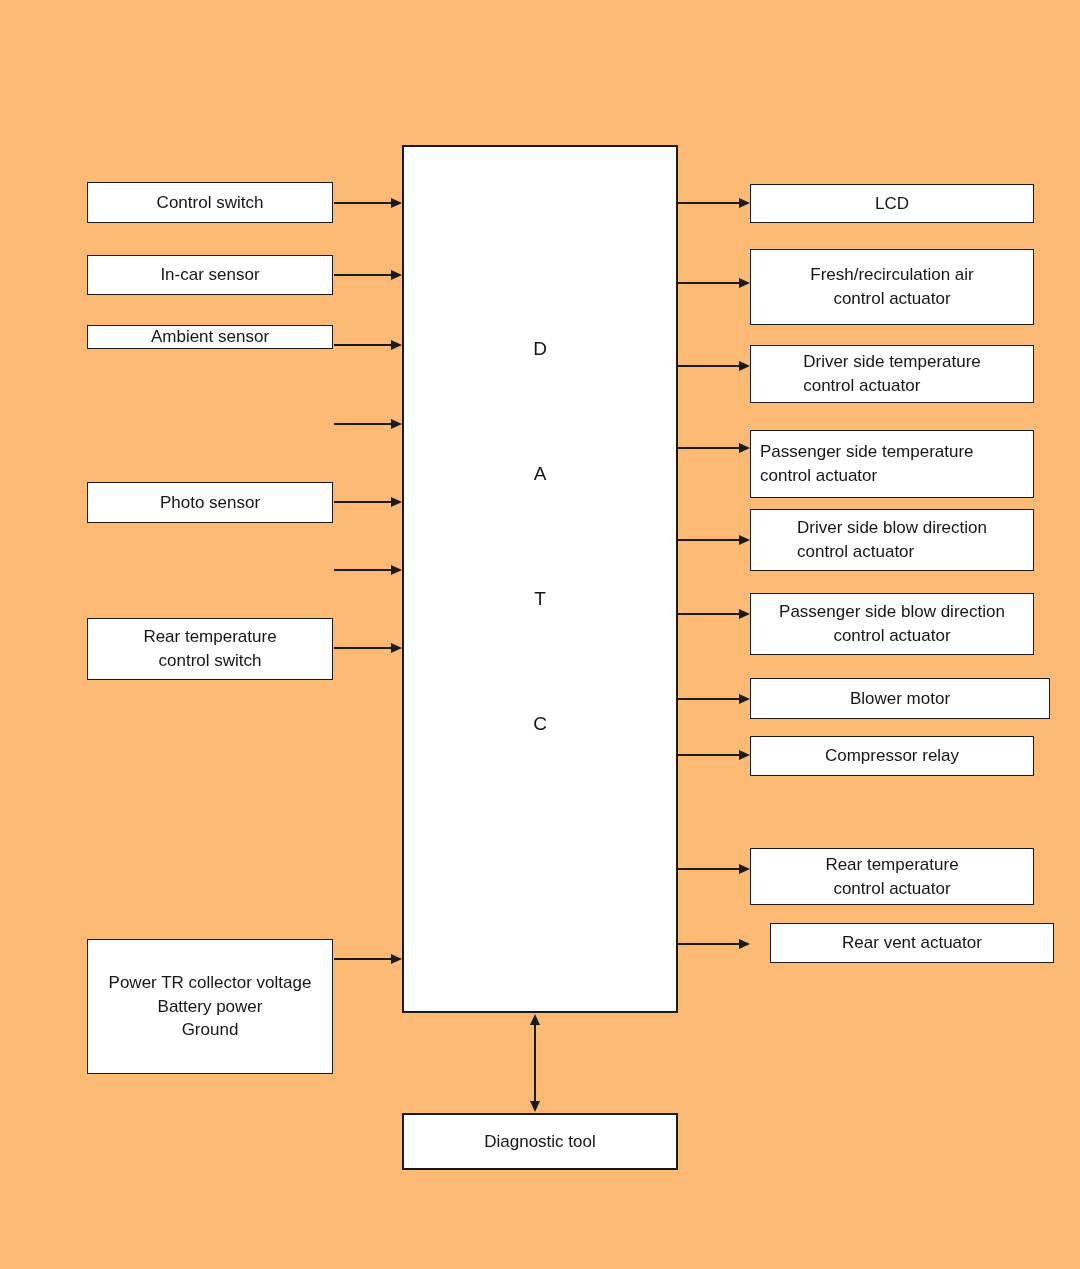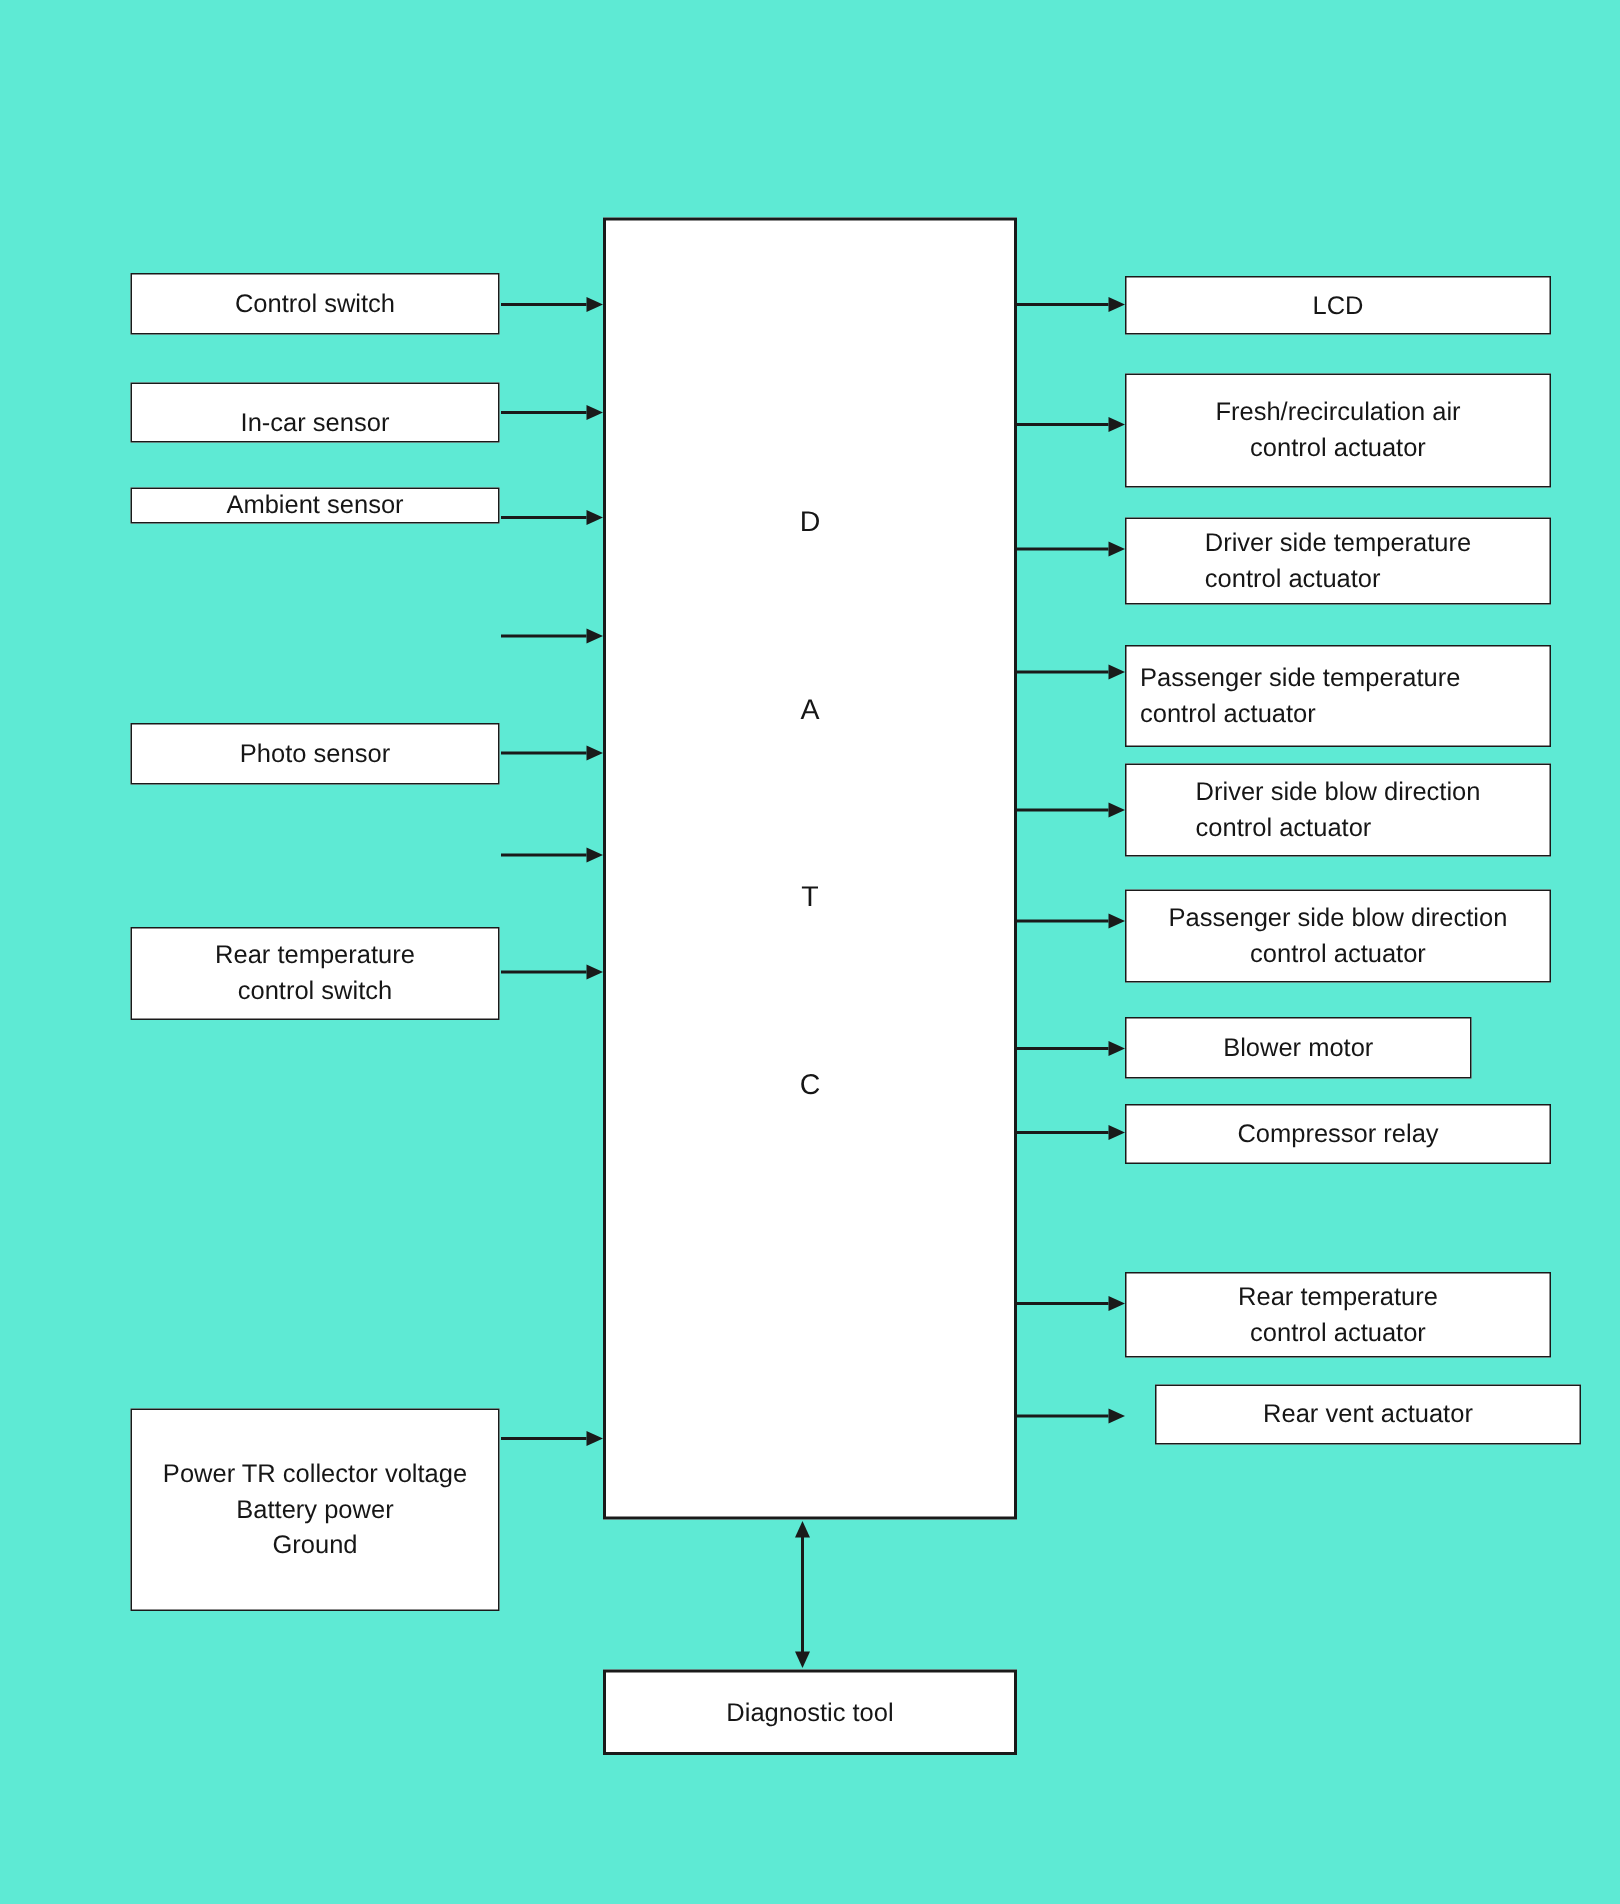--- a/index.html
+++ b/index.html
@@ -1,20 +1,20 @@
 <!DOCTYPE html>
 <html><head>
 <meta charset="utf-8">
 <style>
   html, body { margin: 0; padding: 0; background: #ffffff; }
   #stage {
     position: relative;
     width: 1080px;
     height: 1269px;
-    background: #5eead4;
+    background: #fdba74;
     font-family: "Liberation Sans", "DejaVu Sans", sans-serif;
     color: #161616;
     overflow: hidden;
   }
   .bx {
     position: absolute;
     border: 1.5px solid #1a1a1a;
     background: #ffffff;
     display: flex;
     align-items: center;
@@ -88,21 +88,21 @@
   }
 </style>
 </head>
 <body>
 
 <div id="stage">
 
   <div class="bx" style="left:87px; top:182px; width:246px; height:41px;">
     <span>Control switch</span>
   </div>
-  <div class="bx" style="left:87px; top:255px; width:246px; height:40px;align-items:flex-end;">
+  <div class="bx" style="left:87px; top:255px; width:246px; height:40px;">
     <span>In-car sensor</span>
   </div>
   <div class="bx" style="left:87px; top:325px; width:246px; height:24px;">
     <span>Ambient sensor</span>
   </div>
   <div class="bx" style="left:87px; top:482px; width:246px; height:41px;">
     <span>Photo sensor</span>
   </div>
   <div class="bx" style="left:87px; top:618px; width:246px; height:62px;">
     <span>Rear temperature
@@ -157,21 +157,21 @@
 control actuator</span>
   </div>
   <div class="bx block-left" style="left:750px; top:509px; width:284px; height:62px;">
     <span>Driver side blow direction
 control actuator</span>
   </div>
   <div class="bx" style="left:750px; top:593px; width:284px; height:62px;">
     <span>Passenger side blow direction
 control actuator</span>
   </div>
-  <div class="bx" style="left:750px; top:678px; width:231px; height:41px;">
+  <div class="bx" style="left:750px; top:678px; width:300px; height:41px;">
     <span>Blower motor</span>
   </div>
   <div class="bx" style="left:750px; top:736px; width:284px; height:40px;">
     <span>Compressor relay</span>
   </div>
   <div class="bx" style="left:750px; top:848px; width:284px; height:57px;">
     <span>Rear temperature
 control actuator</span>
   </div>
   <div class="bx" style="left:750px; top:923px; width:284px; height:40px;margin-left:20px;">

